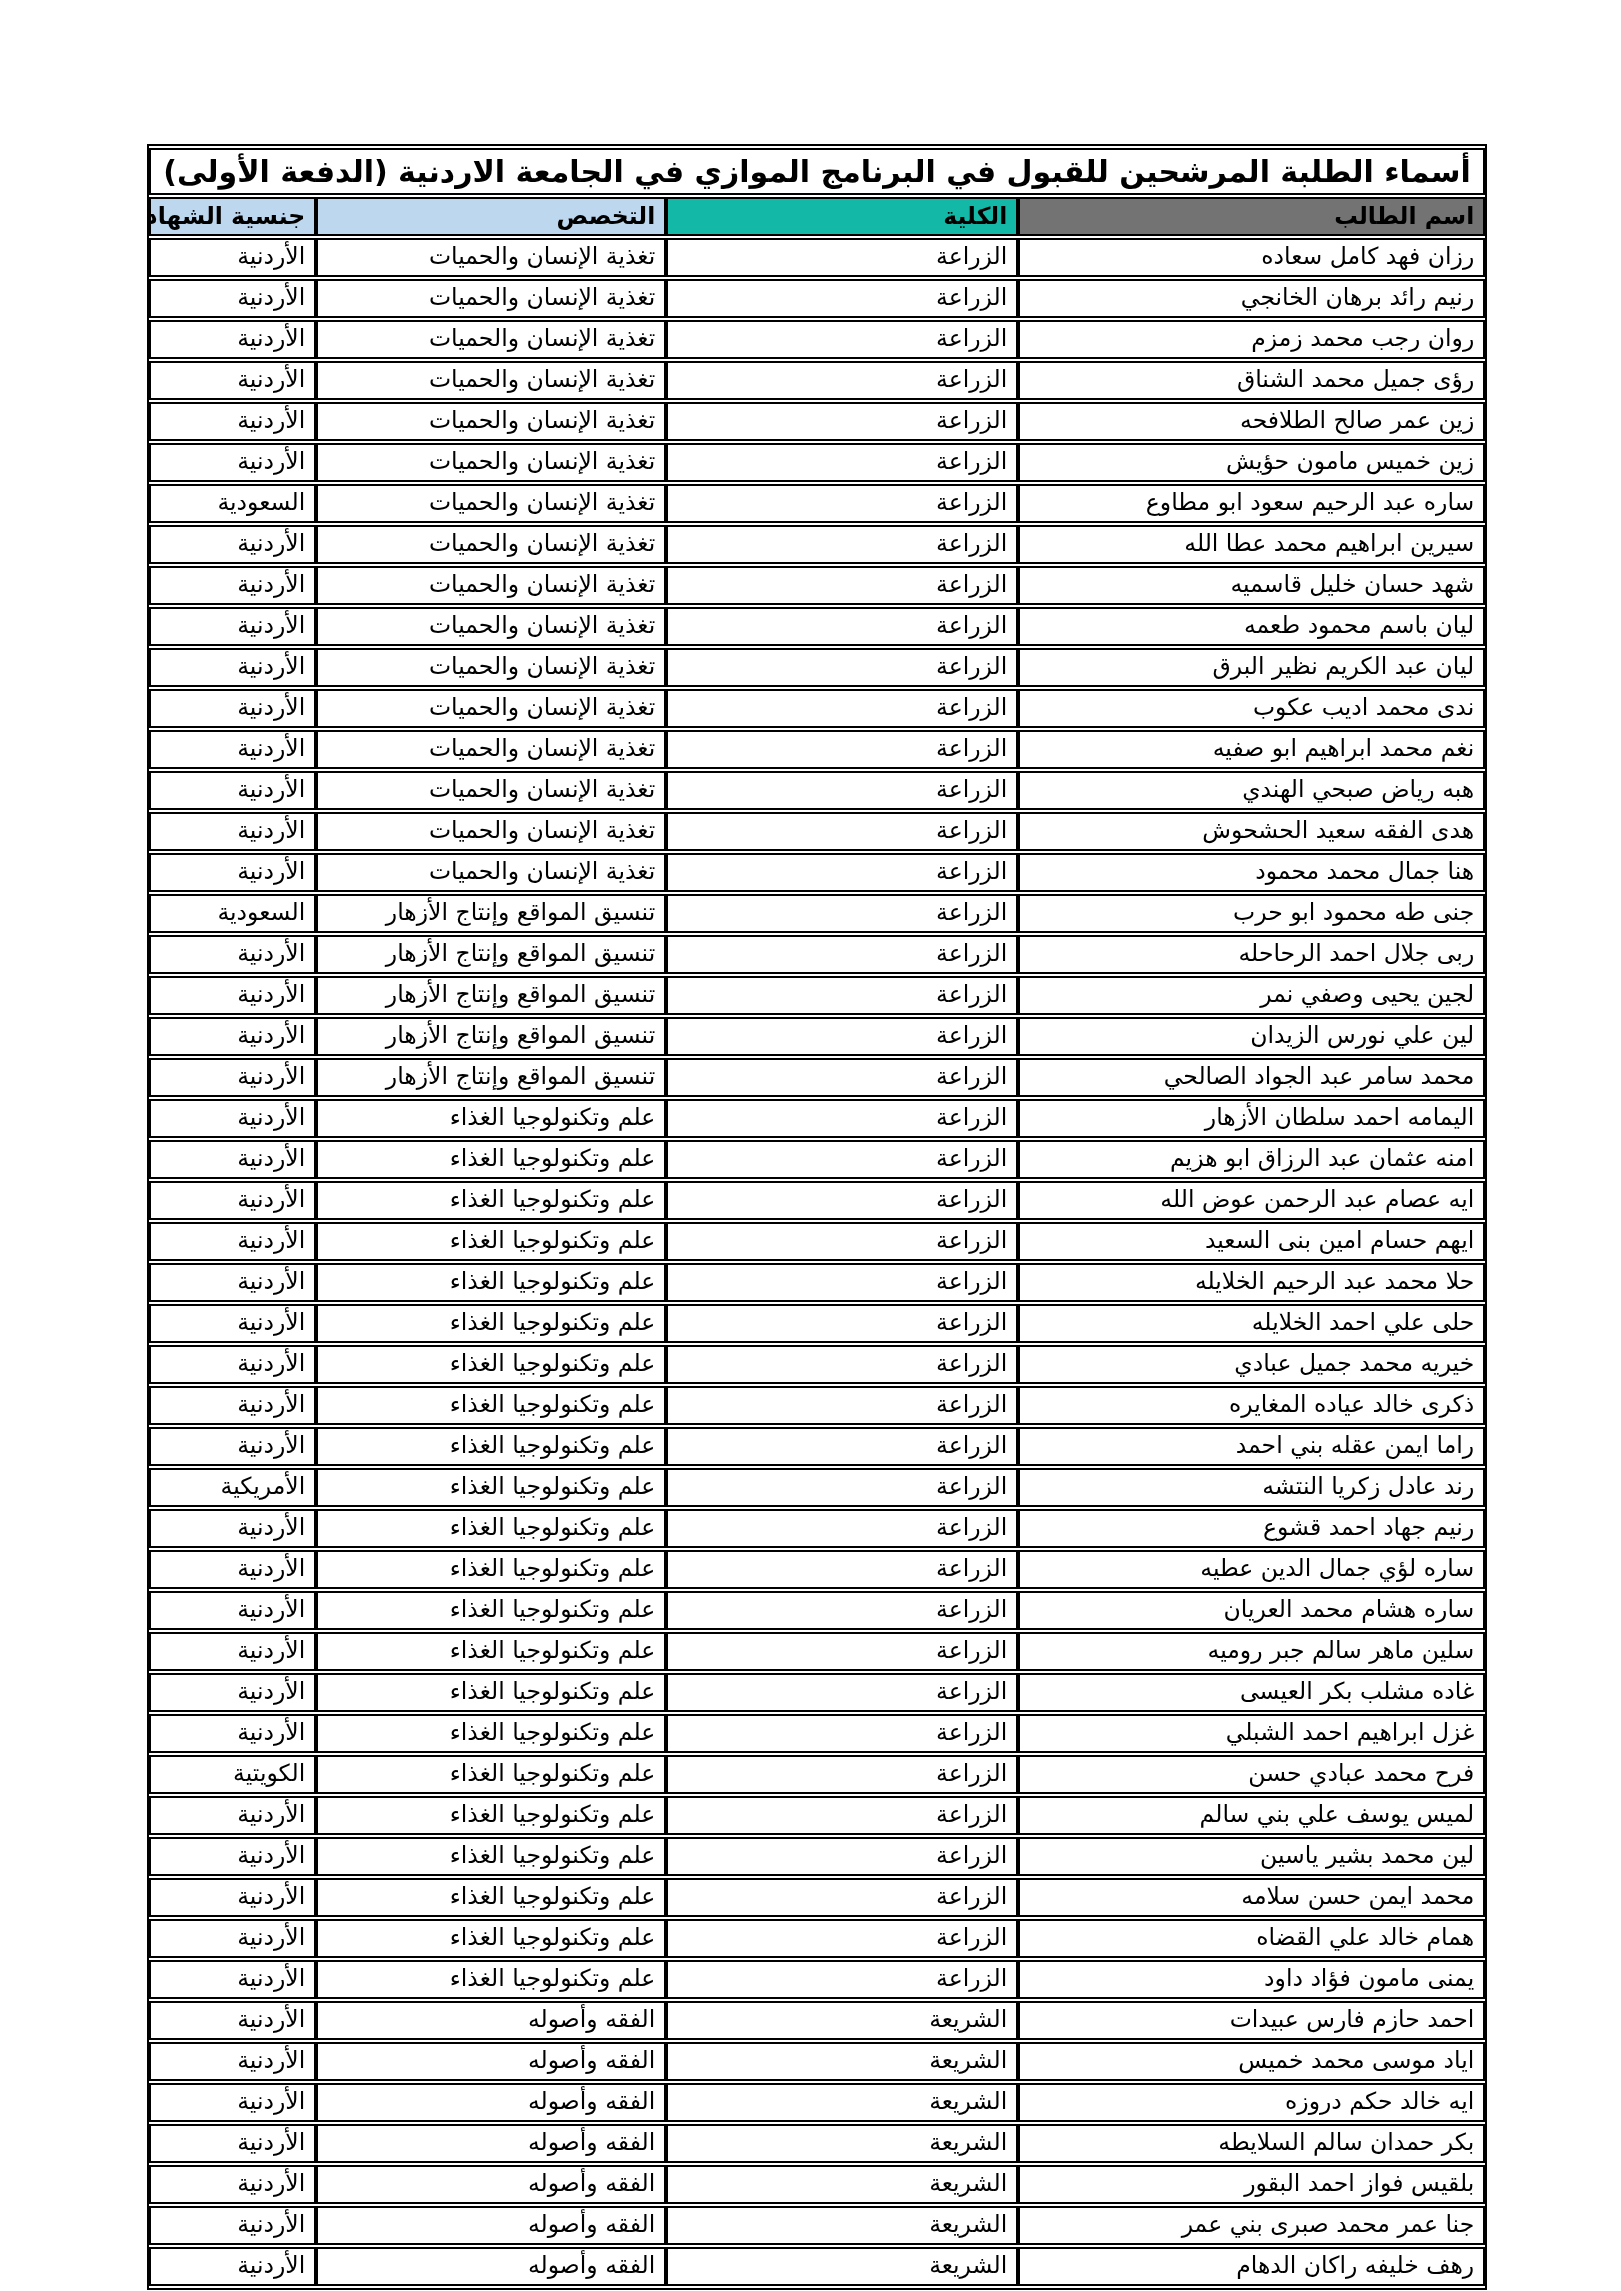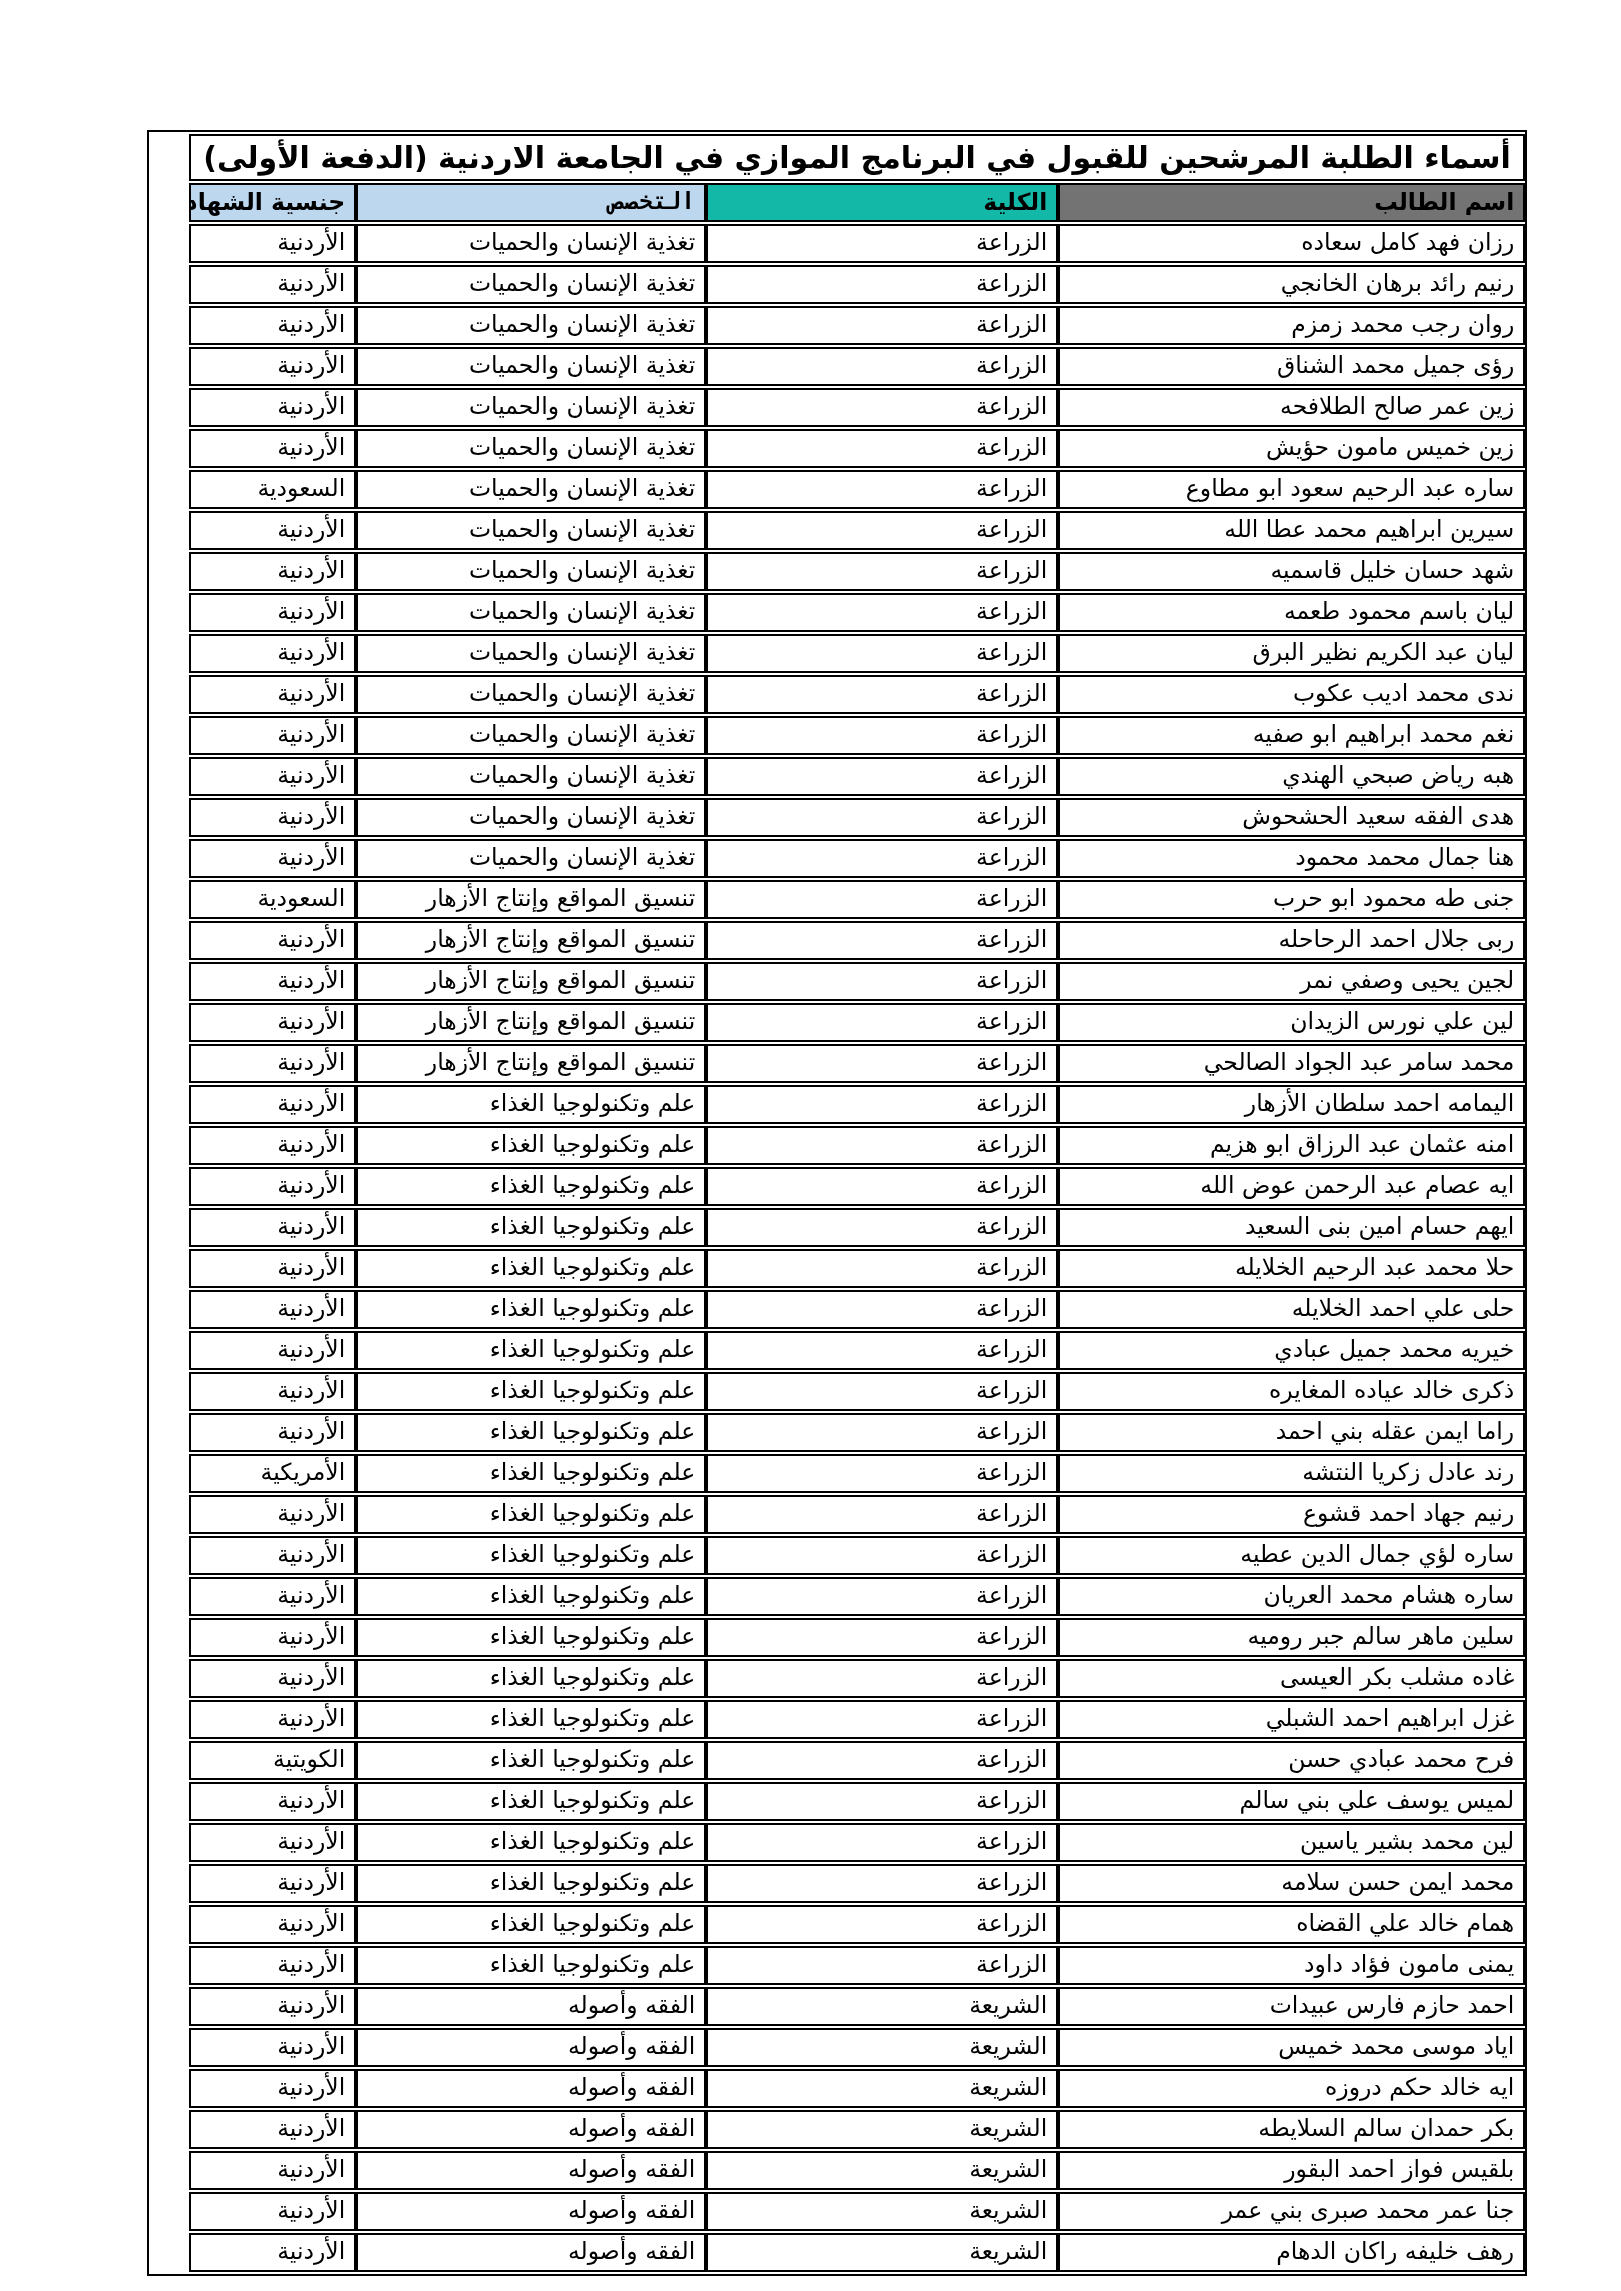--- a/index.html
+++ b/index.html
@@ -4,29 +4,28 @@
 <style>
   html,body{margin:0;padding:0;background:#ffffff;}
   body{
     width:1621px;height:2292px;position:relative;overflow:hidden;
     font-family:"DejaVu Sans","Liberation Sans",sans-serif;
     color:#000;
   }
   .page{position:absolute;inset:0;background:#fff;}
   table.roster{
     position:absolute;
-    left:147px;top:130px;
+    left:147px;top:144px;
     width:1335px;
     table-layout:fixed;
     border:2.9px solid #000;
     border-collapse:separate;
     border-spacing:0 2px;
     direction:rtl;
     background:#fff;
-    padding-left:40px;
   }
   table.roster td, table.roster th{
     box-sizing:border-box;
     border:2px solid #000;
     padding:0 8.8px 2px 3.9px;
     text-align:right;
     vertical-align:middle;
     overflow:hidden;
     white-space:nowrap;
     background:#fff;
@@ -61,21 +60,21 @@
       <col style="width:350px">
       <col style="width:167px">
     </colgroup>
     <tbody>
       <tr class="title-row">
         <td colspan="4">أسماء الطلبة المرشحين للقبول في البرنامج الموازي في الجامعة الاردنية (الدفعة الأولى)</td>
       </tr>
       <tr class="header-row" id="header-row">
         <th style="background: #737373;">اسم الطالب</th>
         <th style="background: #14b8a6;">الكلية</th>
-        <th style="background: rgb(189, 215, 238); font-family: Liberation Mono, monospace;">التخصص</th>
+        <th style="background: rgb(189, 215, 238);">التخصص</th>
         <th style="background: rgb(189, 215, 238);">جنسية الشهادة</th>
       </tr>
 
     <tr class="data-row">
           <td>رزان فهد كامل سعاده</td>
           <td>الزراعة</td>
           <td>تغذية الإنسان والحميات</td>
           <td>الأردنية</td>
         </tr>
         <tr class="data-row">

